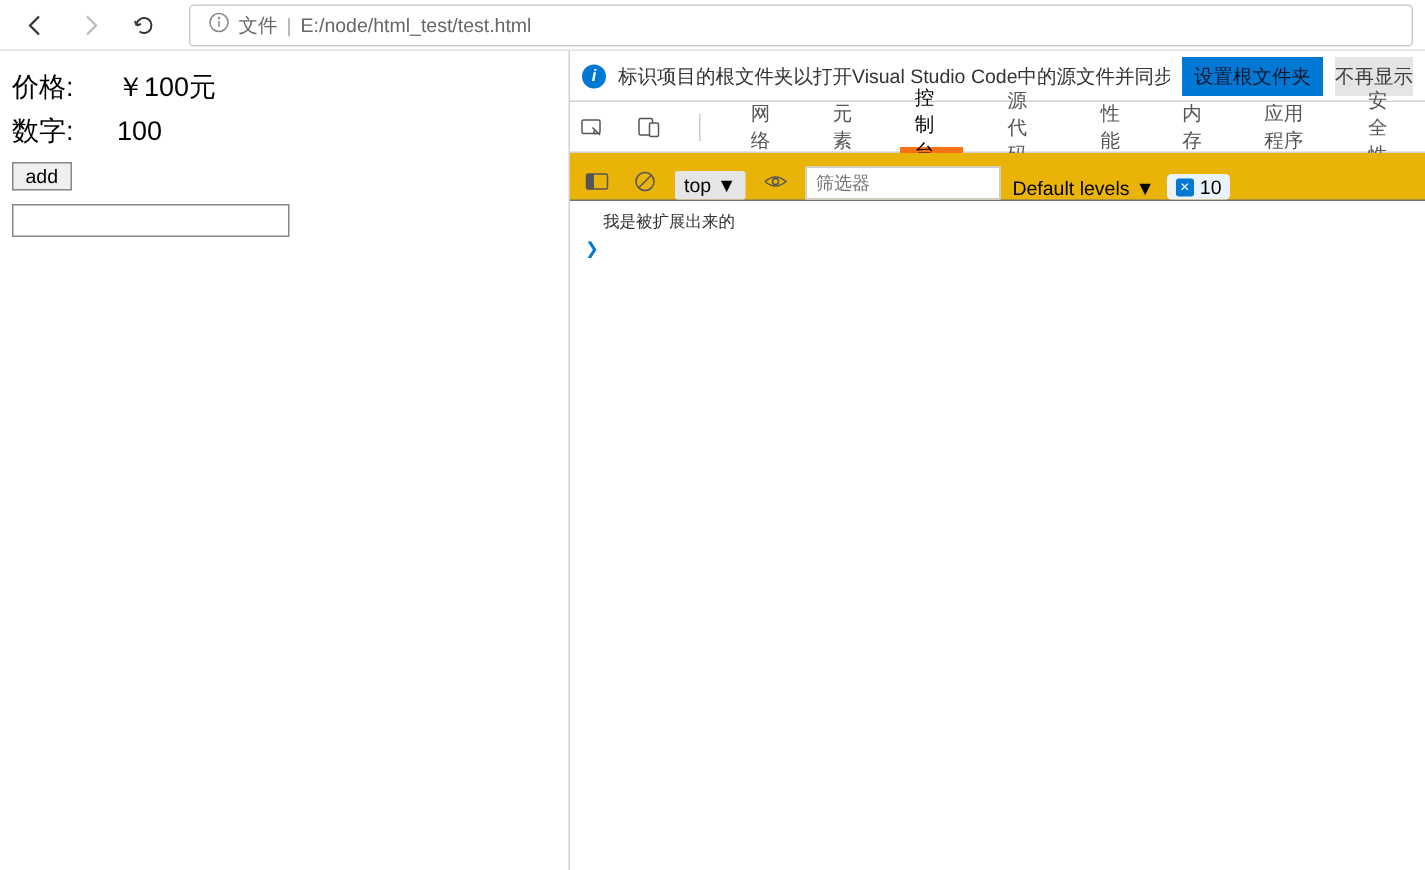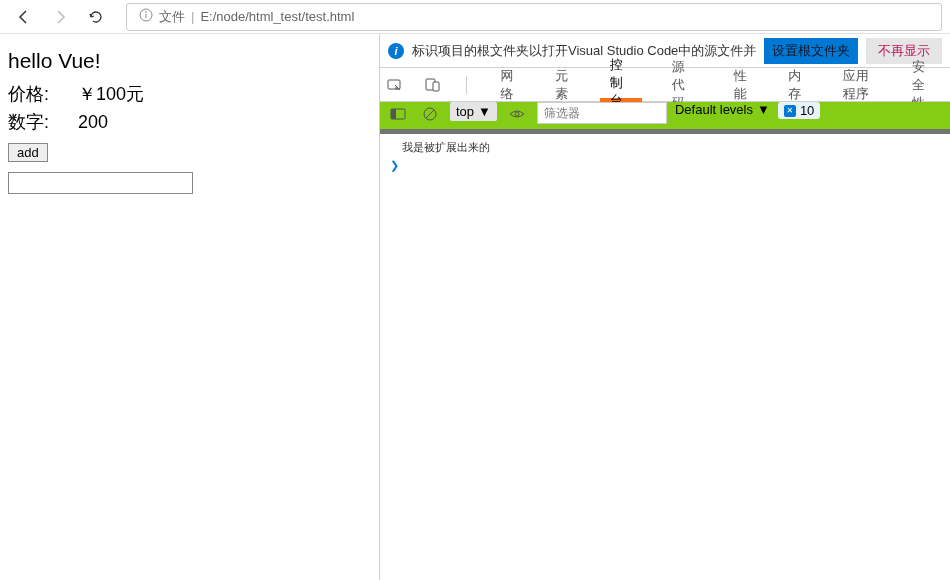--- a/index.html
+++ b/index.html
@@ -21,28 +21,28 @@
     .page .lbl { width: 70px; }
     .page button { font-size: 13px; padding: 1px 8px; margin-top: 4px; border: 1px solid #888; background: #efefef; font-family: Arial; }
     .page input { width: 185px; margin-top: 6px; border: 1px solid #888; height: 22px; }
     
     
     .devtools { flex: 1; display: flex; flex-direction: column; min-width: 0; }
     .info-bar { height: 34px; background: #fff; border-bottom: 1px solid #d0d0d0; display: flex; align-items: center; padding: 0 8px; font-size: 13px; gap: 8px; }
     .info-icon { width: 16px; height: 16px; border-radius: 50%; background: #0078d4; color: #fff; display: flex; align-items: center; justify-content: center; font-size: 11px; font-style: italic; font-weight: bold; }
     .info-text { flex: 1; color: #333; white-space: nowrap; overflow: hidden; }
     .btn-primary { background: #0078d4; color: #0f172a; padding: 4px 8px; font-size: 13px; border: none; cursor: pointer; }
-    .btn-secondary { background: #e5e5e5; color: #be185d; padding: 4px 12px; font-size: 13px; border: none; cursor: pointer; }
+    .btn-secondary { background: #e5e5e5; color: #404040; padding: 4px 0; font-size: 13px; border: none; cursor: pointer; }
     
     .tabs-bar { height: 34px; border-bottom: 1px solid #d0d0d0; display: flex; align-items: center; padding: 0 6px; gap: 20px; }
     .tab-icon { width: 28px; height: 28px; display: flex; align-items: center; justify-content: center; cursor: pointer; color: #555; }
     .tab { padding: 0 10px; height: 34px; display: flex; align-items: center; font-size: 13px; color: #555; cursor: pointer; }
     .tab.active { color: #000; border-bottom: 4px solid #f97316; }
     
-    .toolbar { height: 32px; border-bottom: 5px solid #737373; display: flex; align-items: flex-start; padding: 0 6px; gap: 8px; font-size: 13px; background: #84cc16; }
+    .toolbar { height: 32px; border-bottom: 1px solid #737373; display: flex; align-items: flex-end; padding: 0 6px; gap: 8px; font-size: 13px; background: #eab308; }
     .tool-btn { width: 24px; height: 24px; display: flex; align-items: center; justify-content: center; cursor: pointer; color: #555; }
     .context-select { background: #e5e5e5; padding: 2px 6px; border-radius: 2px; display: flex; align-items: center; gap: 4px; cursor: pointer; }
     .filter-input { width: 130px; height: 22px; border: 1px solid #ccc; padding: 0 6px; font-size: 12px; }
     .levels { display: flex; align-items: center; gap: 4px; cursor: pointer; }
     .issues-badge { background: #eaf3fb; padding: 1px 6px; border-radius: 3px; display: flex; align-items: center; gap: 4px; cursor: pointer; }
     .issues-dot { width: 12px; height: 12px; background: #0078d4; border-radius: 2px; display:flex;align-items:center;justify-content:center;color:#fff;font-size:8px; }
     
     .console-body { flex: 1; padding: 4px 8px; font-size: 11px; font-family: Consolas, monospace; }
     .log-line { padding: 2px 14px; color: #333; }
     .prompt { color: #0078d4; padding: 2px 2px; }
@@ -76,28 +76,27 @@
     </span>
     <span class="addr-text">文件</span>
     <span class="addr-sep">|</span>
     <span class="addr-text">E:/node/html_test/test.html</span>
   </div>
 </div>
 
 <div class="main">
 
   <div class="page">
-    <h2>hello Vue!</h2>
     <div class="row">
       <span class="lbl">价格:</span>
       <span>￥100元</span>
     </div>
     <div class="row">
       <span class="lbl">数字:</span>
-      <span>200</span>
+      <span>100</span>
     </div>
     <button>add</button>
     <div><input type="text" style=""></div>
   </div>
 
   <div class="devtools">
     <div class="info-bar">
       <div class="info-icon">i</div>
       <div class="info-text">标识项目的根文件夹以打开Visual Studio Code中的源文件并同步更改。</div>
       <button class="btn-primary">设置根文件夹</button>

